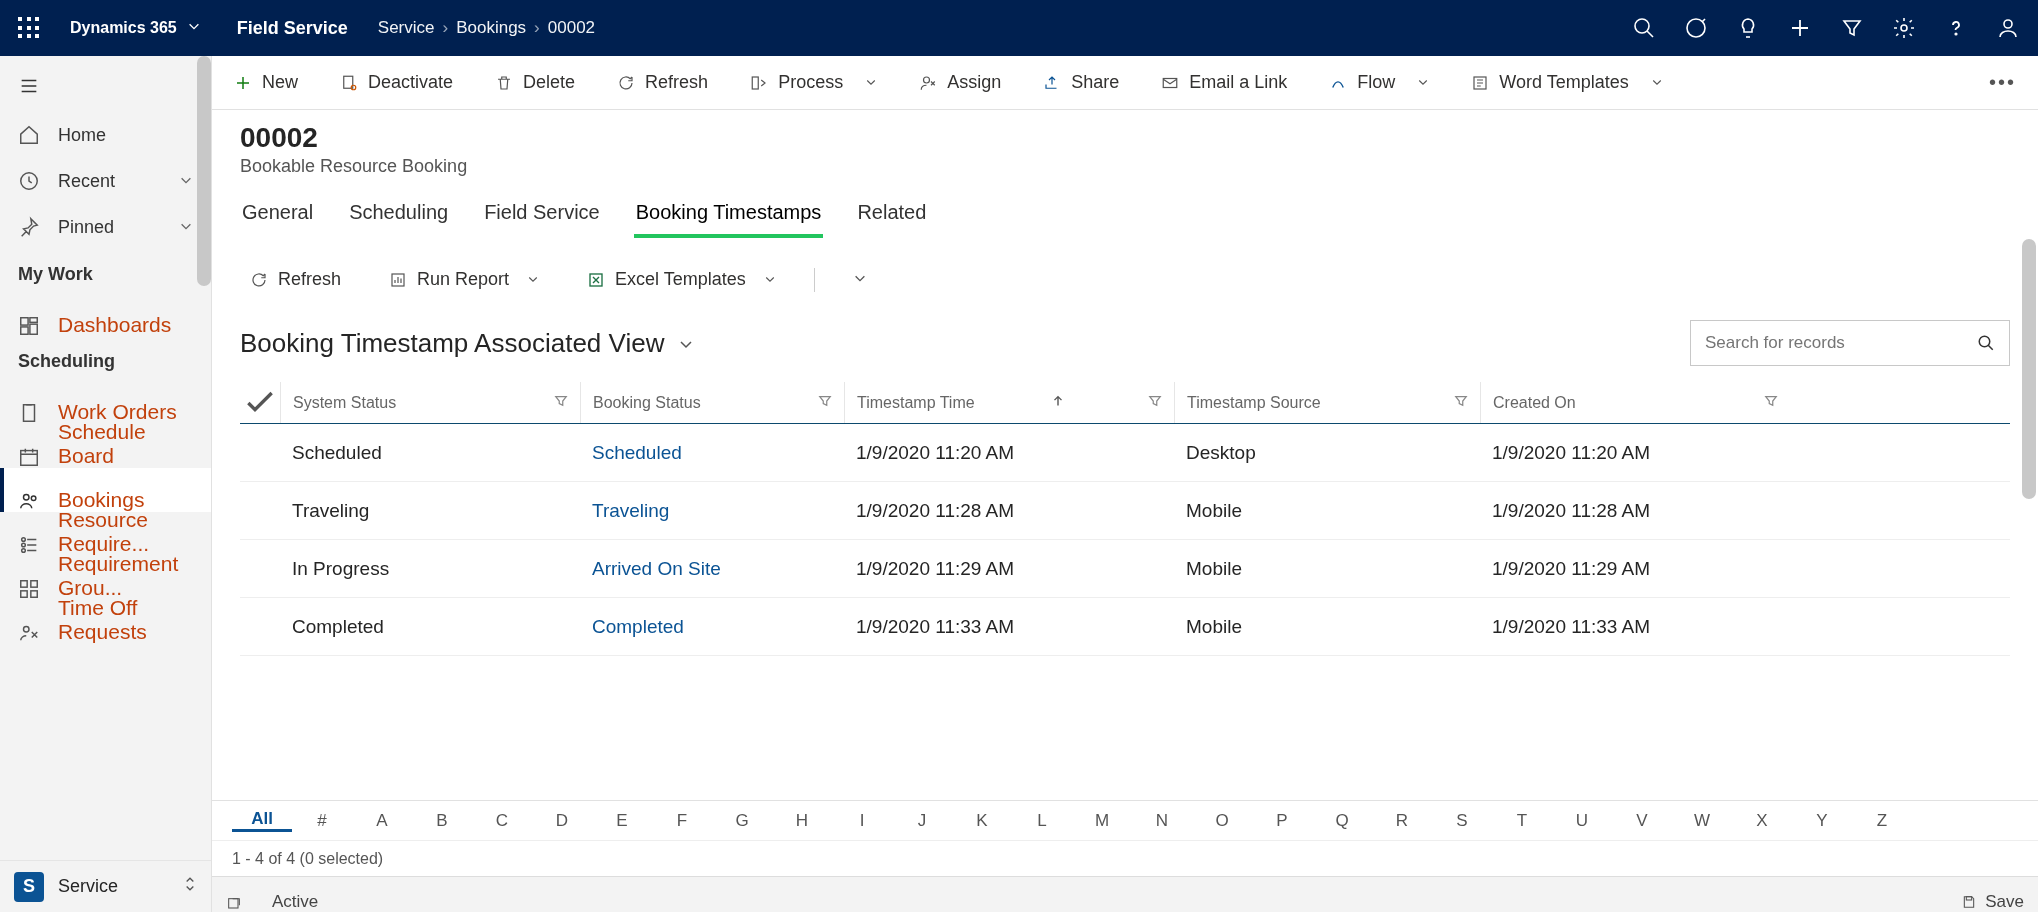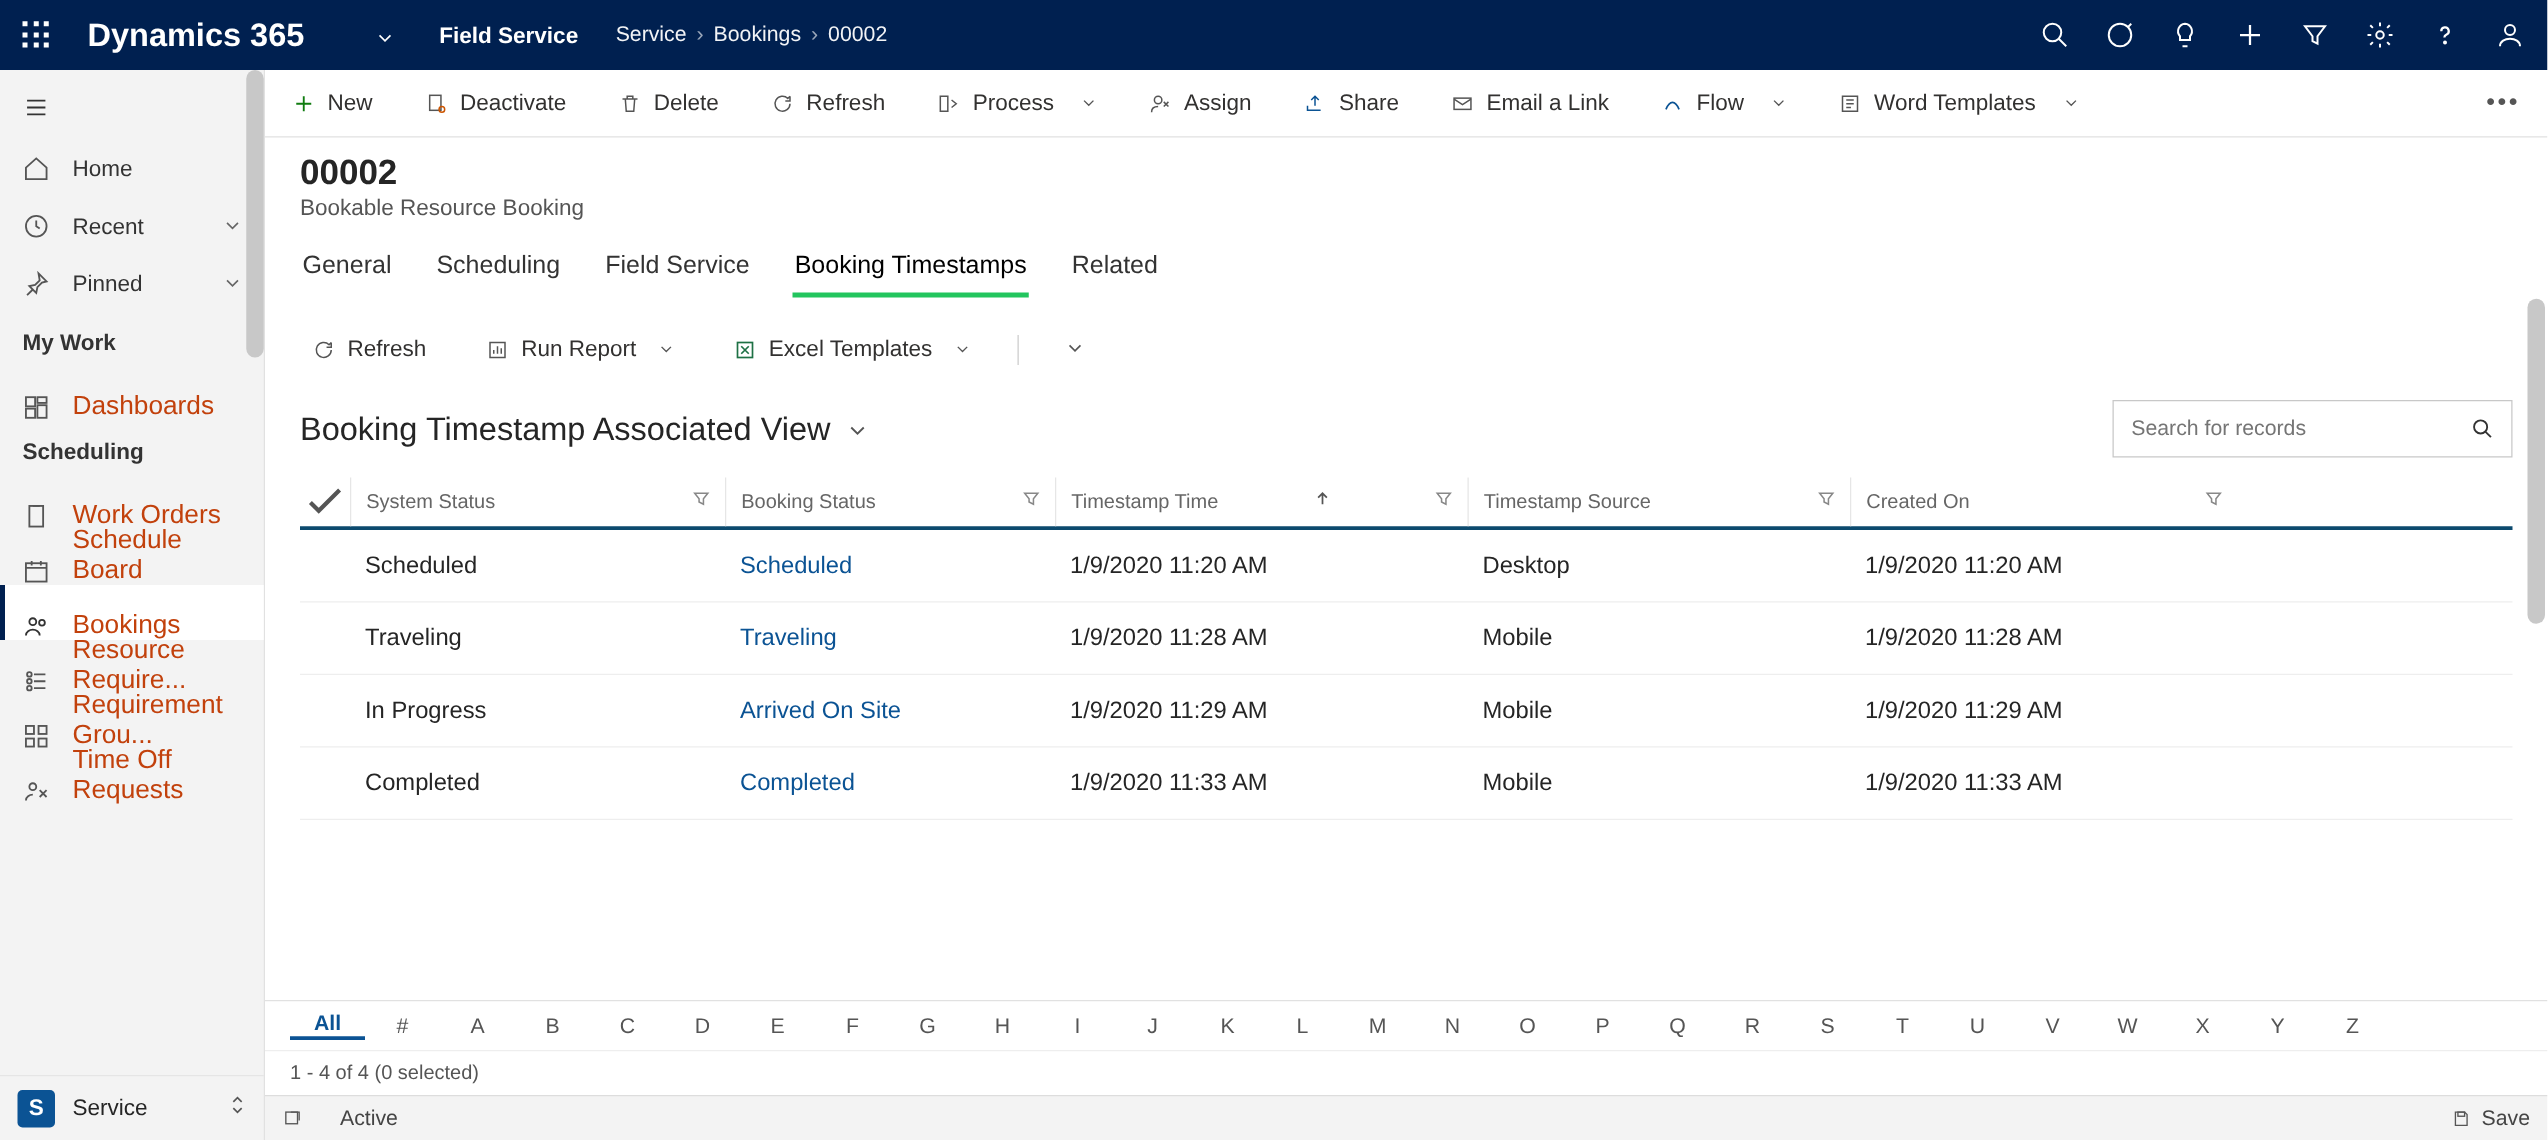--- a/index.html
+++ b/index.html
@@ -2,21 +2,21 @@
 <html><head>
 <meta charset="utf-8">
 <style>
   * { box-sizing: border-box; margin: 0; padding: 0; font-family: "Segoe UI", -apple-system, sans-serif; }
   body { width: 2038px; height: 912px; overflow: hidden; background: #fff; font-size: 18px; color: #252525; }
   
   
   .top-bar { height: 56px; background: #002050; color: #fff; display: flex; align-items: center; padding: 0 18px; }
   .waffle { width: 22px; height: 22px; margin-right: 30px; display: grid; grid-template-columns: repeat(3,1fr); grid-template-rows: repeat(3,1fr); gap: 4px; cursor: pointer; }
   .waffle span { background: #fff; width: 4px; height: 4px; }
-  .brand { font-size: 26px; font-weight: 600; display: flex; align-items: center; cursor: pointer; gap: 48px; }
+  .brand { font-size: 16px; font-weight: 600; display: flex; align-items: center; cursor: pointer; }
   .chev-d { margin-left: 10px; }
   .app-name { margin-left: 36px; font-size: 18px; font-weight: 600; }
   .breadcrumb { margin-left: 30px; display: flex; align-items: center; font-size: 17px; }
   .breadcrumb span { opacity: 0.95; }
   .breadcrumb .sep { margin: 0 8px; opacity: 0.6; }
   .top-right { margin-left: auto; display: flex; gap: 28px; }
   .top-icon { width: 24px; height: 24px; display: flex; align-items: center; justify-content: center; cursor: pointer; }
 
   
   .body-wrap { display: flex; height: calc(100% - 56px); }
@@ -55,37 +55,37 @@
   .sub-cmd { display:flex; align-items:center; gap:28px; }
   .sub-cmd .cmd { font-size:18px; }
 
   .view-head { display:flex; align-items:center; margin-top:24px; }
   .view-title { font-size:26px; font-weight:400; display:flex; align-items:center; gap:14px; }
   .search-box { margin-left:auto; width:320px; height:46px; border:1px solid #c8c8c8; display:flex; align-items:center; padding:0 14px; }
   .search-box input { border:none; outline:none; flex:1; font-size:17px; }
   
   
   .grid { margin-top:16px; }
-  .grid-head { display:flex; align-items:center; height:42px; border-bottom:3px solid #0c4a6e; font-size:16px; color:#666; }
+  .grid-head { display:flex; align-items:center; height:42px; border-bottom:1px solid #0c4a6e; font-size:16px; color:#666; }
   .gh-check { width:40px; display:flex; justify-content:center; }
   .gh-col { display:flex; align-items:center; border-left:1px solid #e6e6e6; height:100%; padding:0 12px; }
   .gh-col .filt { margin-left:auto; color:#888; }
   .col-1 { width:300px; } .col-2 { width:264px; } .col-3 { width:330px; } .col-4 { width:306px; } .col-5 { width:310px; }
   .grid-row { display:flex; height:58px; align-items:center; border-bottom:1px solid #eee; font-size:19px; }
   .grid-row .cell { padding:0 12px; }
   .cell-check { width:40px; }
   .link-blue { color:#0b5394; cursor:pointer; }
   .col-3 .sort { color:#666; margin-right:6px; margin-left:auto; }
 
   .alpha-bar { display:flex; align-items:center; border-top:1px solid #e1e1e1; padding:8px 20px; gap:0; font-size:17px; color:#555; }
   .alpha-bar span { width:60px; text-align:center; cursor:pointer; }
   .alpha-bar span.active { color:#0b5394; border-bottom:3px solid #0b5394; font-weight:600; }
 
   .status-bar { height:36px; display:flex; align-items:center; padding:0 20px; font-size:16px; color:#555; border-top:1px solid #eee;}
-  .foot-bar { height:36px; background:#f3f3f3; border-top:1px solid #ddd; display:flex; align-items:center; padding:0 14px; font-size:17px; color:#444; }
+  .foot-bar { height:36px; background:#f3f3f3; border-top:1px solid #ddd; display:flex; align-items:flex-end; padding:0 14px; font-size:17px; color:#444; }
   .foot-bar .act { margin-left:30px; }
   .foot-bar .save { margin-left:auto; display:flex; align-items:center; gap:8px; cursor:pointer; }
 
   svg { width:100%; height:100%; }
 </style>
 </head>
 <body>
 
 <div class="top-bar">
   <div class="waffle">

